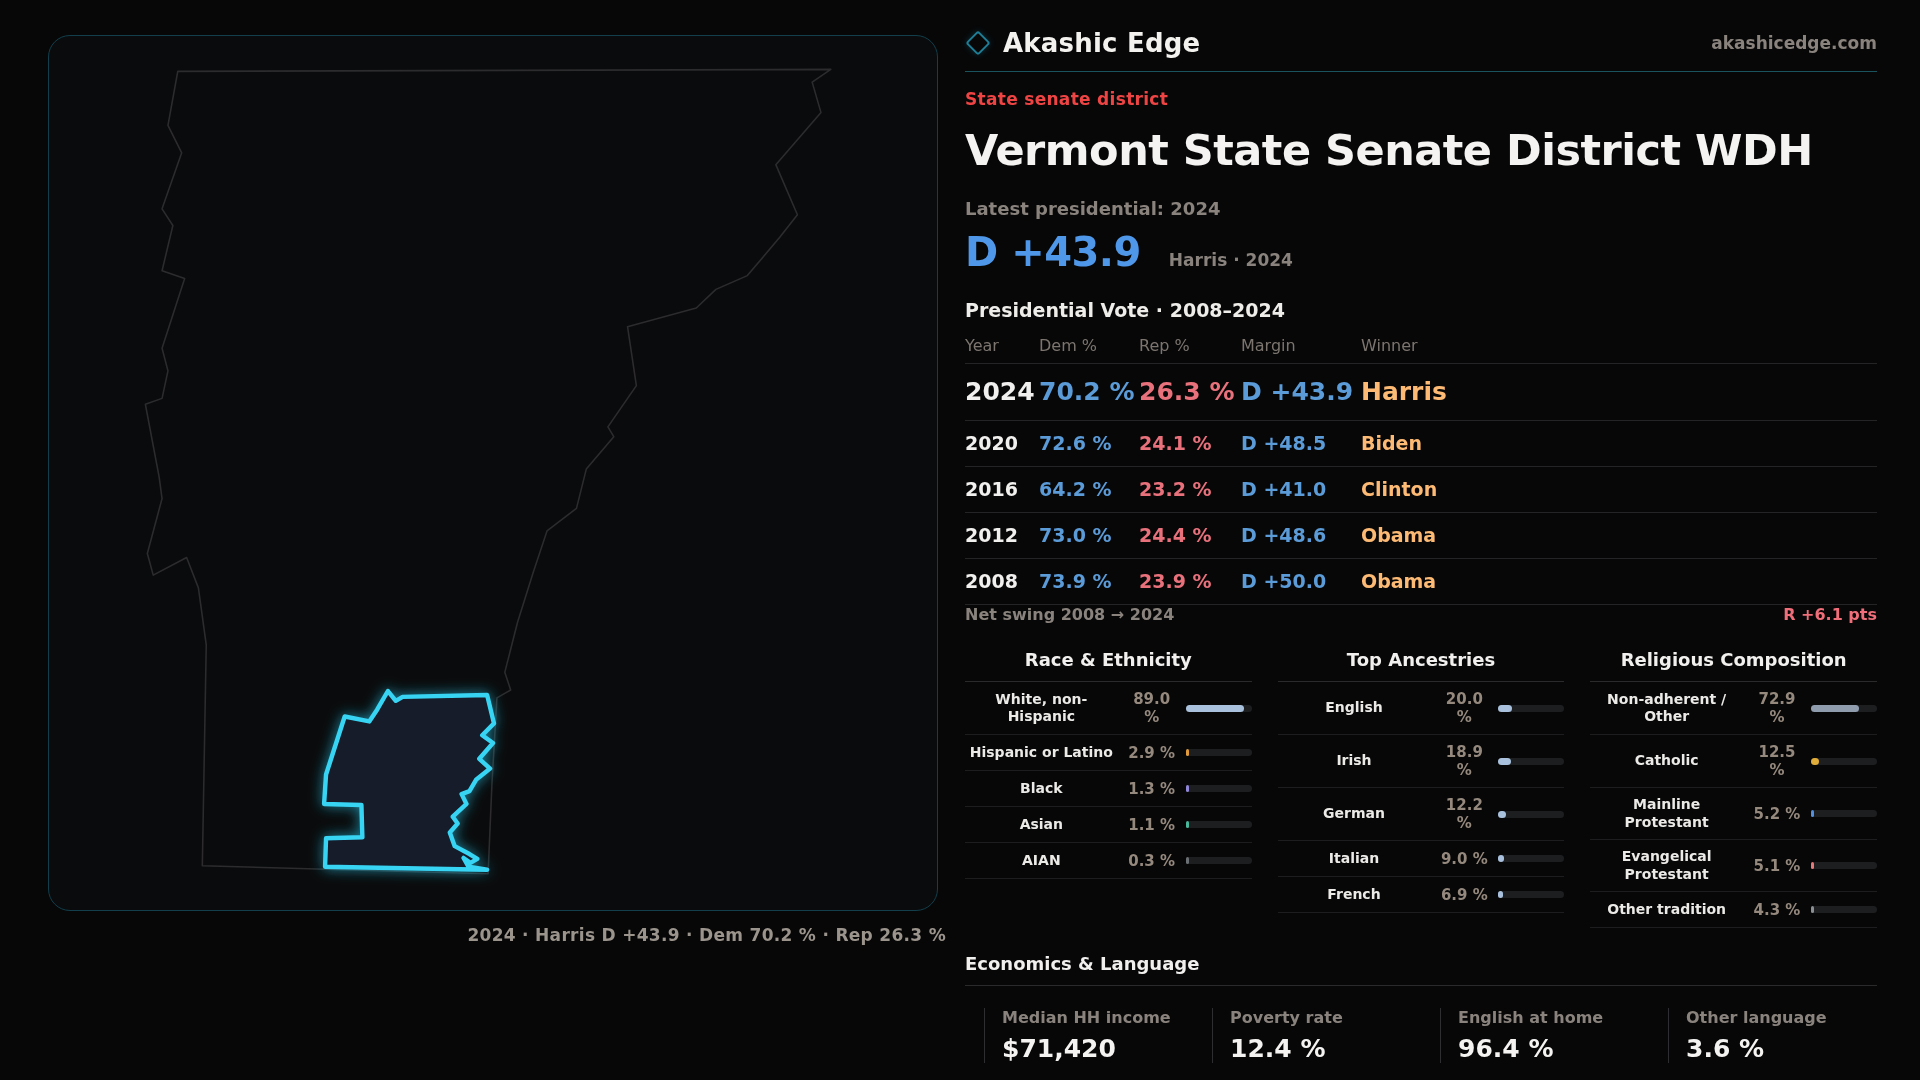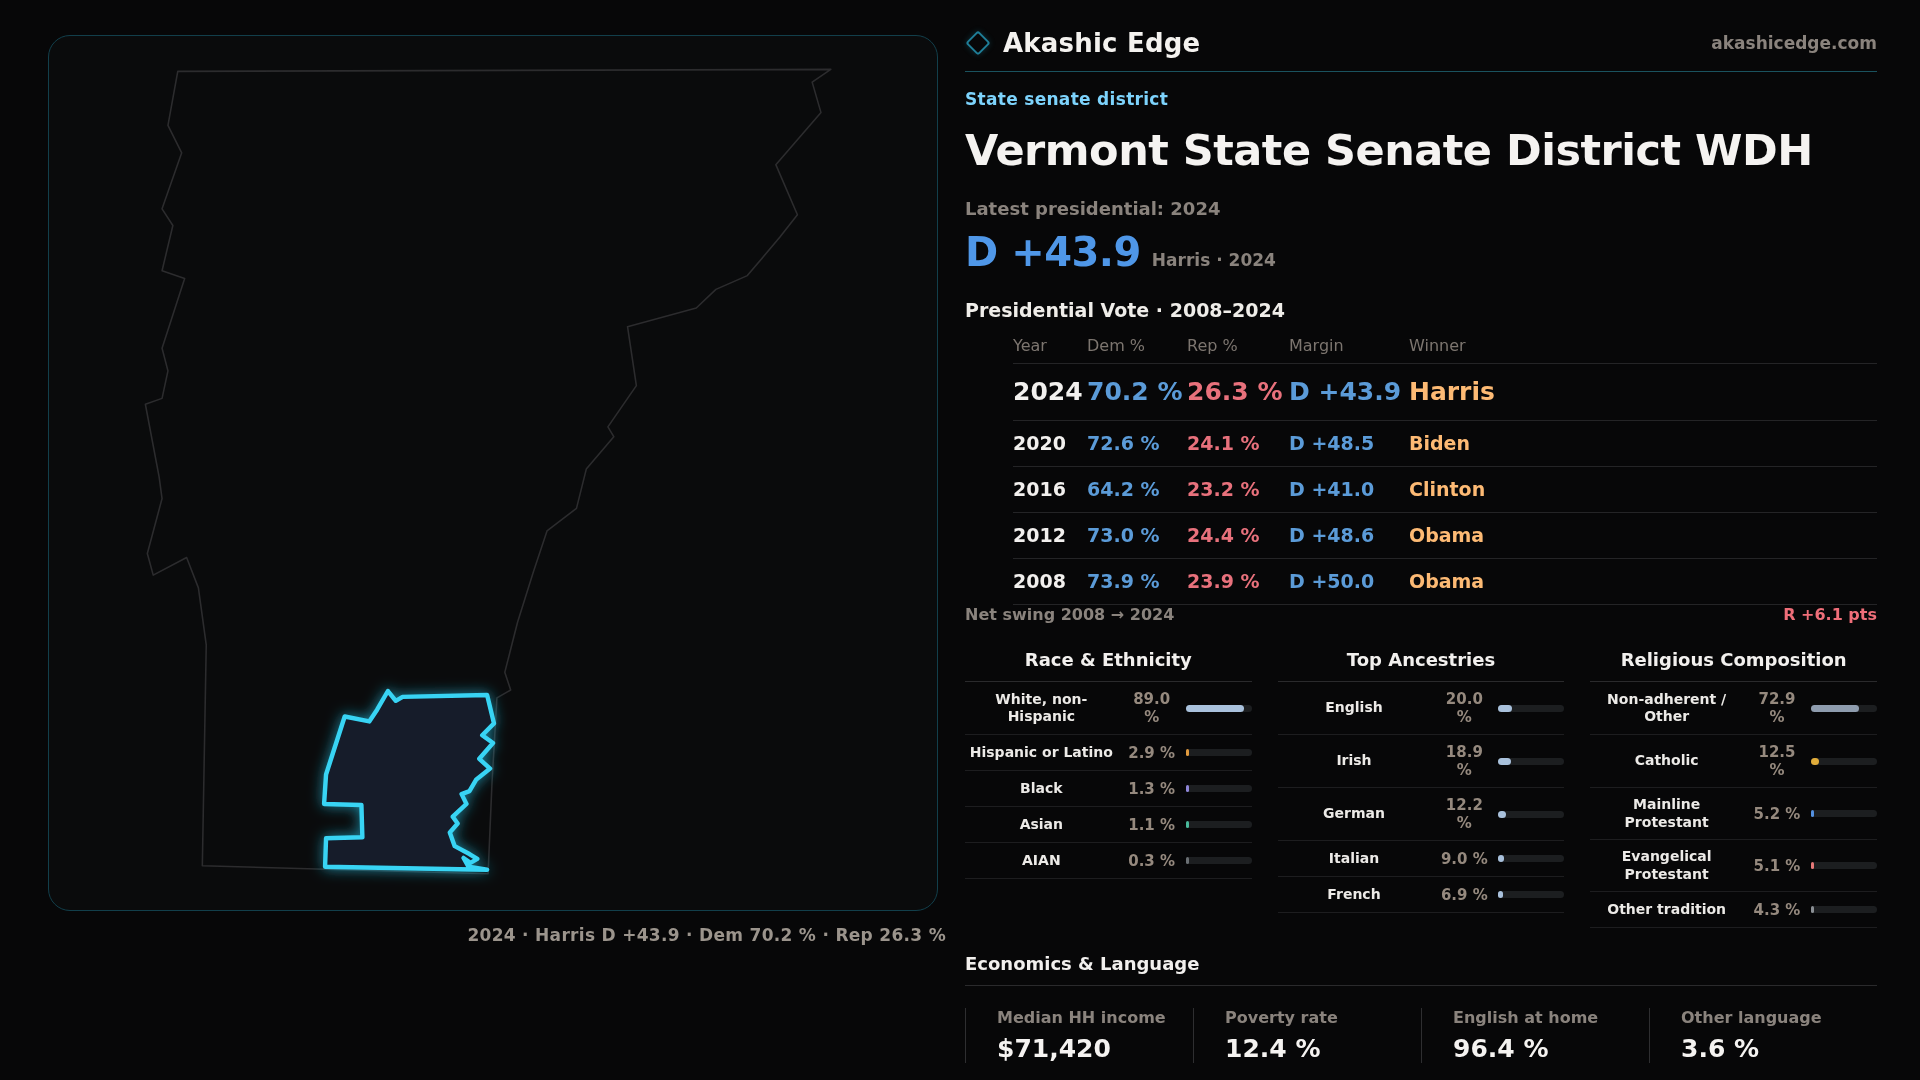--- a/index.html
+++ b/index.html
@@ -17,31 +17,31 @@
   
   .panel { position:absolute; left:965px; top:28px; width:912px; }
   .brand-row { display:flex; align-items:center; }
   .diamond { width:18px; height:18px; border:2.5px solid #1f7e98; border-radius:3px;
              transform:rotate(45deg); margin:0 16px 0 4px;
              box-shadow:0 0 6px rgba(40,170,200,.25); }
   .brand-name { color:#f4f2ef; font-size:26px; font-weight:bold; letter-spacing:.2px; flex:1; }
   .brand-domain { color:#8a837d; font-size:17px; font-weight:600; }
   .top-divider { border-bottom:1px solid #1a525e; margin-top:13px; }
 
-  .kicker { margin-top:17px; color:#7dd3fc; font-size:17px; font-weight:600; letter-spacing:.3px; }
+  .kicker { margin-top:17px; color:#ef4444; font-size:17px; font-weight:600; letter-spacing:.3px; }
   .title  { margin-top:16px; color:#f5f3f1; font-size:43px; font-weight:bold; letter-spacing:-.5px; white-space:nowrap; }
   .latest { margin-top:23px; color:#8a837d; font-size:18px; font-weight:600; }
 
   .headline { display:flex; align-items:baseline; margin-top:10px; }
   .headline-margin { color:#4f97e8; font-size:40px; font-weight:bold; letter-spacing:-.5px; }
-  .headline-note { color:#8a837d; font-size:17px; font-weight:600; margin-left:11px; }
+  .headline-note { color:#8a837d; font-size:17px; font-weight:600; margin-left:28px; }
 
   .pv-title { margin-top:24px; color:#efede9; font-size:19px; font-weight:bold; }
 
-  .pv-table { margin-top:6px;margin-left:48px; }
+  .pv-table { margin-top:6px; }
   .pv-row { display:grid; grid-template-columns:74px 100px 102px 120px 1fr;
             align-items:baseline; border-bottom:1px solid #242426; }
   .pv-row.head { color:#7c756f; font-size:16px; font-weight:500; padding:9px 0 8px; }
   .pv-row.big  { padding:13px 0 14px; font-size:25px; }
   .pv-row.norm { padding:11px 0 12px; font-size:19px; }
   .pv-row .year   { color:#f2f0ee; font-weight:bold; }
   .pv-row .dem    { color:#5b9bd8; font-weight:bold; }
   .pv-row .rep    { color:#e8717c; font-weight:bold; }
   .pv-row .margin { color:#5b9bd8; font-weight:bold; }
   .pv-row .winner { color:#fdba74; font-weight:bold; }
@@ -59,21 +59,21 @@
                align-items:center; padding:8px 0; border-bottom:1px solid #1d1d1f; min-height:36px; }
   .demo-label { color:#eceae7; font-size:14px; font-weight:bold; line-height:1.25; }
   .demo-value { color:#95897e; font-size:15px; font-weight:600; }
   .bar-track { height:7px; background:#1c1e20; border-radius:4px; position:relative; }
   .bar-fill  { position:absolute; left:0; top:0; height:7px; border-radius:4px; min-width:3px; }
 
   
   .econ-title { margin-top:25px; color:#f2f0ee; font-size:18px; font-weight:bold;
                 padding-bottom:11px; border-bottom:1px solid #2a2a2c; }
   .econ-grid { display:grid; grid-template-columns:1fr 1fr 1fr 1fr; margin-top:22px; }
-  .econ-stat { border-left:1px solid #2e2e30; padding-left:31px; }
+  .econ-stat { border-left:1px solid #2e2e30; padding-left:17px;margin-left:19px; }
   .econ-label { color:#8a837d; font-size:16px; font-weight:600; }
   .econ-value { color:#f5f3f1; font-size:25px; font-weight:bold; margin-top:7px; }
 </style>
 </head>
 <body>
 
 <div class="stage">
 
   <div class="map-card">
     <svg viewBox="0 0 890 890">

